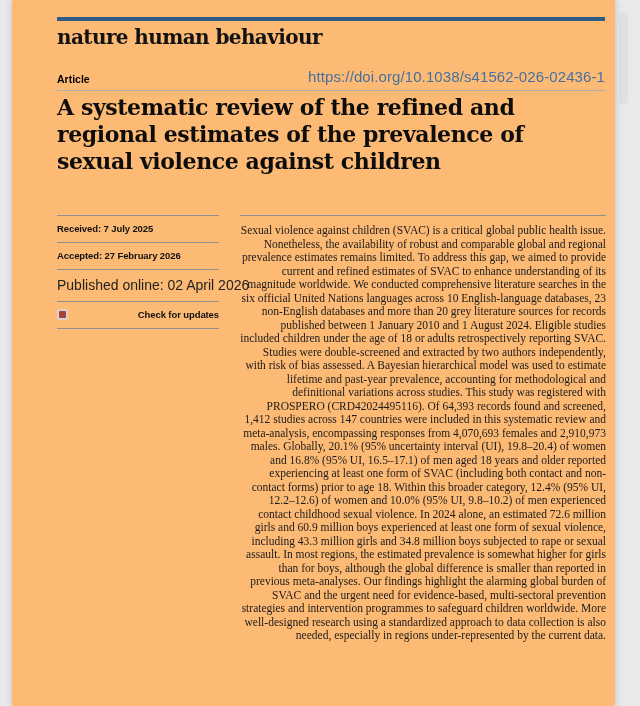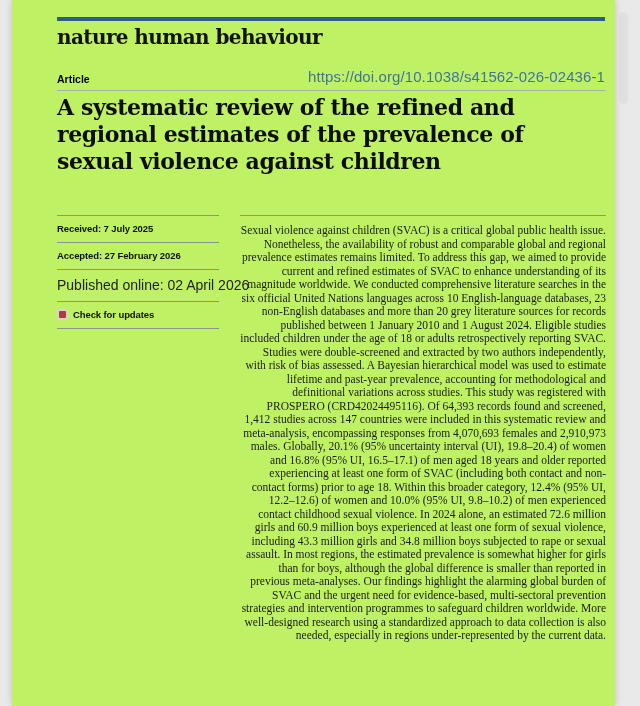--- a/index.html
+++ b/index.html
@@ -3,21 +3,21 @@
 <meta charset="utf-8">
 <style>
   * { margin:0; padding:0; box-sizing:border-box; }
   html,body { width:640px; height:706px; overflow:hidden; }
   body { background:#e9e9e9; font-family:"Liberation Sans", sans-serif; }
 
   .viewer { position:relative; width:640px; height:706px; }
 
   .page {
     position:absolute; left:12px; top:0; width:603px; height:706px;
-    background:#bef264;
+    background:#fdba74;
     box-shadow:0 0 7px rgba(0,0,0,0.18);
   }
 
   .scroll-thumb {
     position:absolute; right:12px; top:12px; width:9px; height:92px;
     background:#e0e0e0; border-radius:5px;
   }
 
   .accent-bar {
     position:absolute; left:45px; right:10px; top:17px; height:4px;
@@ -55,21 +55,21 @@
     position:absolute; left:45px; top:215px; width:162px;
     border-bottom:1px solid #909090;
   }
   .meta-row {
     border-top:1px solid #909090;
     padding:7px 0 8px 0;
     white-space:nowrap;
   }
   .meta-bold { font-weight:700; font-size:9.5px; color:#111; letter-spacing:-0.1px; }
   .meta-serif { font-family:Liberation Sans, sans-serif; font-size:14px; color:#222; }
-  .updates-row { display:flex; align-items:center; gap:5px; cursor:pointer; }
+  .updates-row { display:flex; align-items:center; gap:5px; cursor:pointer;justify-content:space-between; }
   .cm-icon {
     width:11px; height:11px; border-radius:2px; background:#d9d2ce;
     position:relative; display:inline-block; flex:0 0 auto;
   }
   .cm-icon::after {
     content:""; position:absolute; left:2px; top:2px; right:2px; bottom:2px;
     background:#a8403a; border-radius:1px;
   }
 
   .right-col {

